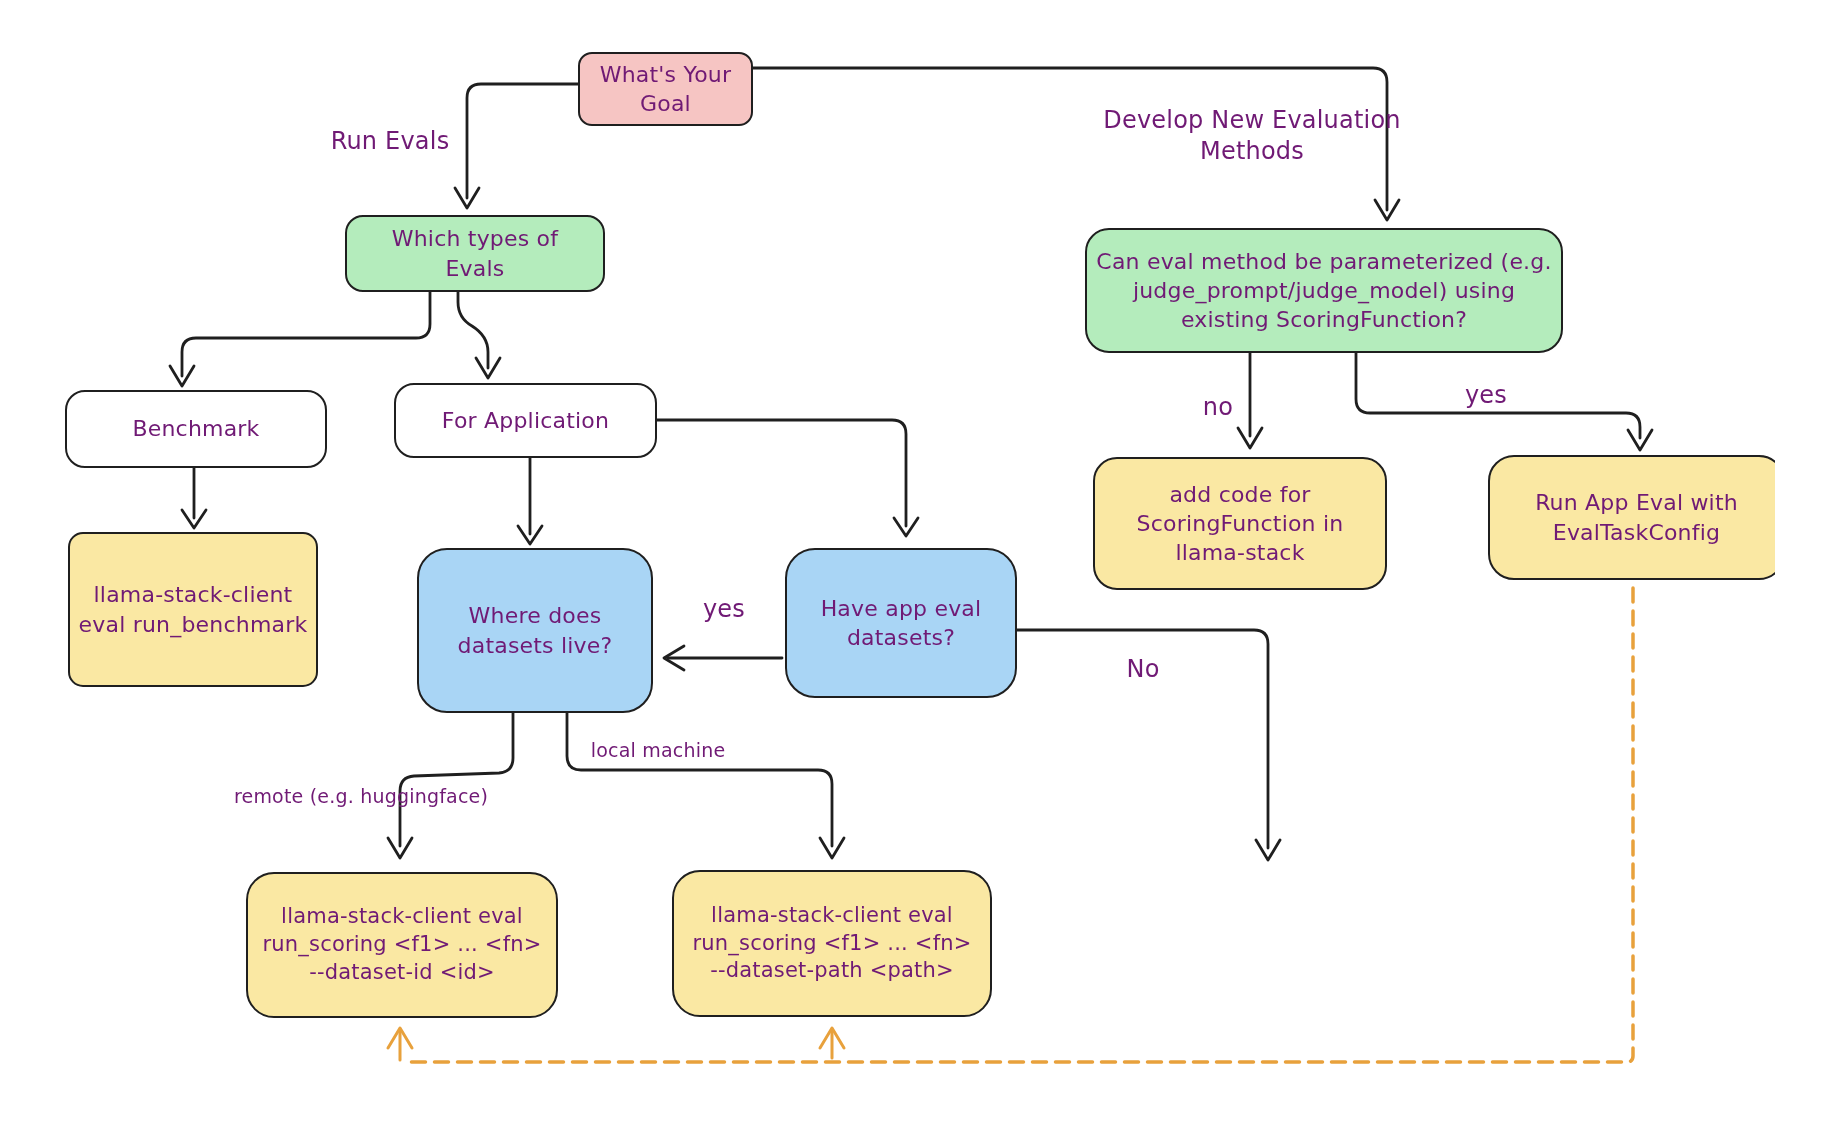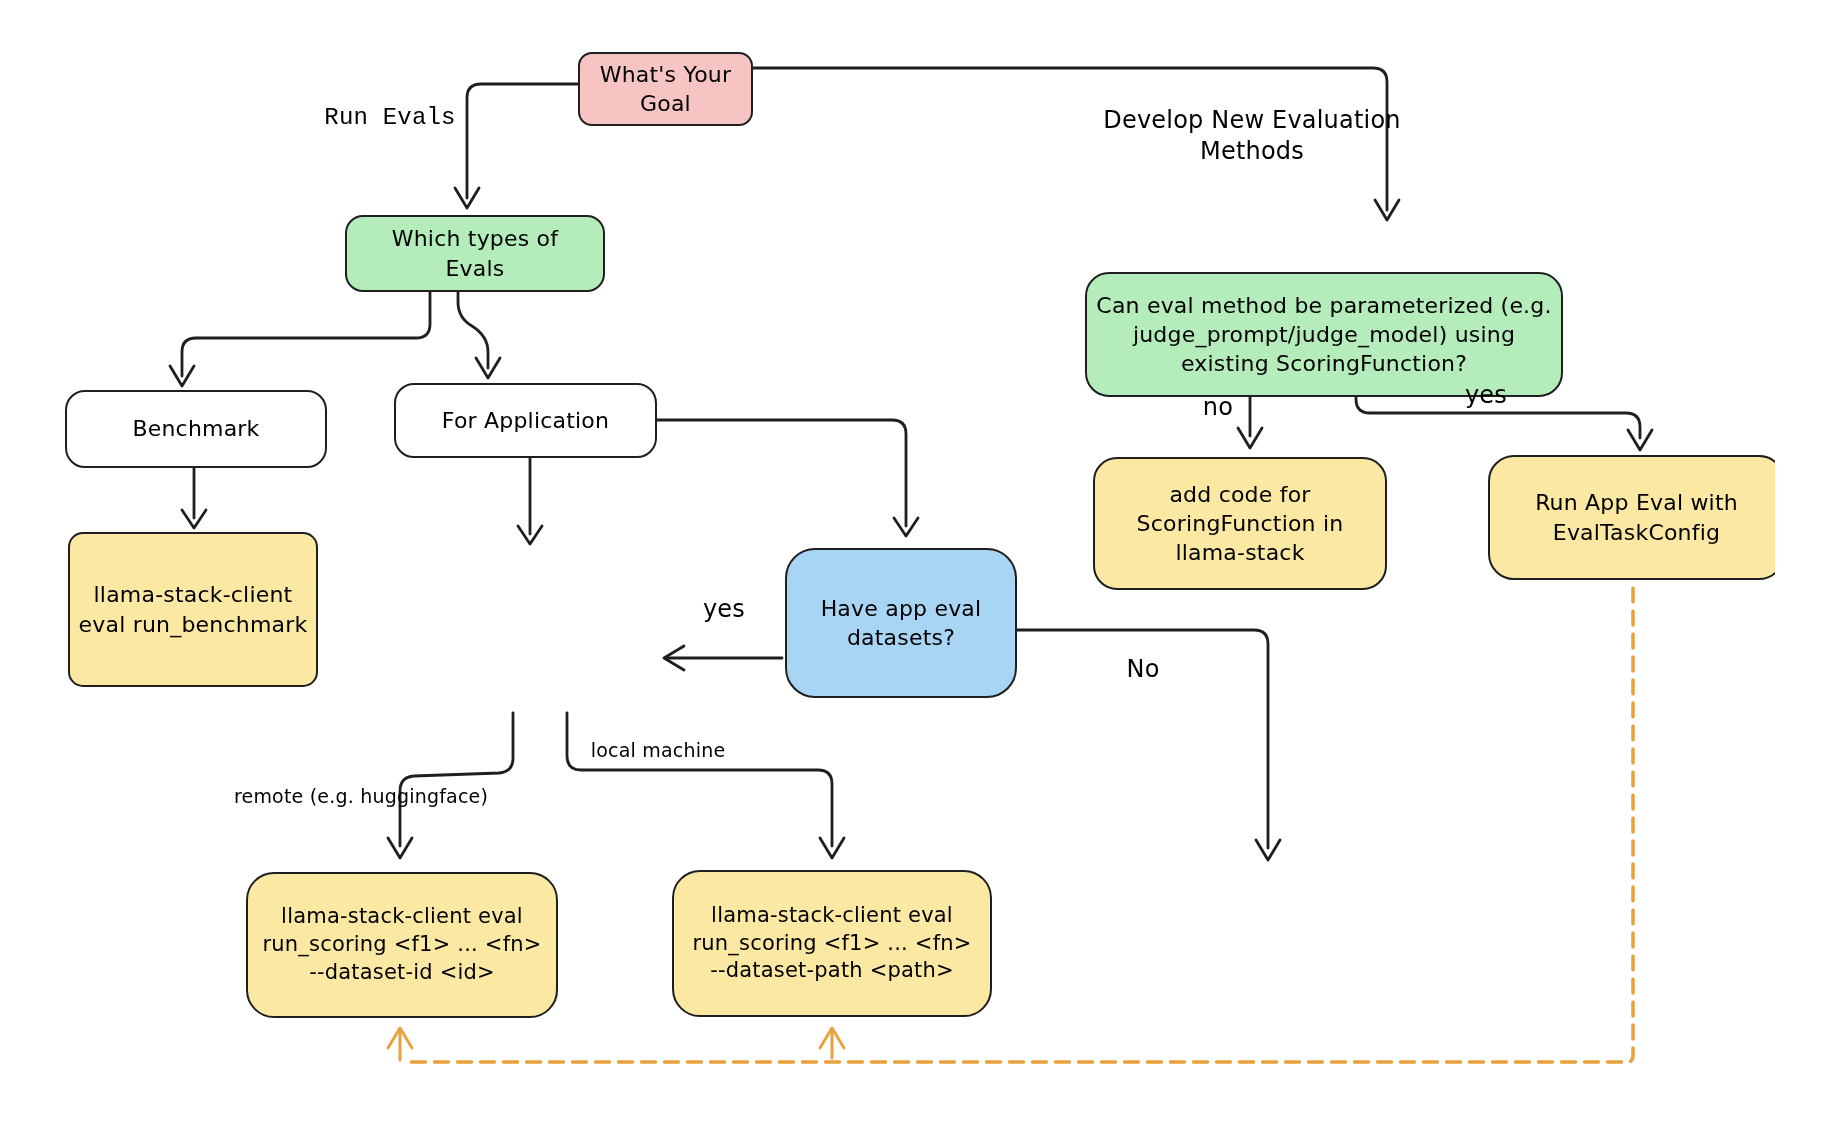--- a/index.html
+++ b/index.html
@@ -2,21 +2,21 @@
 <html><head>
 <meta charset="utf-8">
 <style>
   html, body { margin: 0; padding: 0; background: #ffffff; }
   #canvas {
     position: relative;
     width: 1775px;
     height: 1124px;
     background: #ffffff;
     font-family: "DejaVu Sans", "Liberation Sans", sans-serif;
-    color: #000000;
+    color: #701a75;
     overflow: hidden;
   }
   #edges { position: absolute; left: 0; top: 0; width: 1840px; height: 1124px; z-index: 1; }
   .node {
     position: absolute;
     z-index: 2;
     display: flex;
     align-items: center;
     justify-content: center;
     text-align: center;
@@ -102,52 +102,54 @@
       <path stroke-width="3" d="M 820 1048 L 832 1028 L 844 1048"></path>
     </g>
   </svg>
 
   <div class="node pink" style="left:578px; top:52px;  width:175px; height:74px;">What's Your
 Goal</div>
 
   <div class="node green" style="left:345px; top:215px; width:260px; height:77px;">Which types of
 Evals</div>
 
-  <div class="node green" style="left:1085px; top:228px; width:478px; height:125px; border-radius:24px;margin-top:44px;">Can eval method be parameterized (e.g.
+  <div class="node green" style="left:1085px; top:228px; width:478px; height:125px; border-radius:24px;">Can eval method be parameterized (e.g.
 judge_prompt/judge_model) using
 existing ScoringFunction?</div>
 
   <div class="node whitebx" style="left:65px; top:390px; width:262px; height:78px;">Benchmark</div>
 
   <div class="node whitebx" style="left:394px; top:383px; width:263px; height:75px;">For Application</div>
 
   <div class="node yellow" style="left:68px; top:532px; width:250px; height:155px;border-radius:15px;">llama-stack-client
 eval run_benchmark</div>
 
+  <div class="node blue" style="left:417px; top:548px; width:236px; height:165px;">Where does
+datasets live?</div>
 
   <div class="node blue" style="left:785px; top:548px; width:232px; height:150px;">Have app eval
 datasets?</div>
 
   <div class="node yellow" style="left:1093px; top:457px; width:294px; height:133px; border-radius:24px;">add code for
 ScoringFunction in
 llama-stack</div>
 
   <div class="node yellow" style="left:1488px; top:455px; width:297px; height:125px;">Run App Eval with
 EvalTaskConfig</div>
 
   <div class="node yellow small" style="left:246px; top:872px; width:312px; height:146px; border-radius:28px;">llama-stack-client eval
 run_scoring &lt;f1&gt; ... &lt;fn&gt;
 --dataset-id &lt;id&gt;</div>
 
   <div class="node yellow small" style="left:672px; top:870px; width:320px; height:147px; border-radius:28px;">llama-stack-client eval
 run_scoring &lt;f1&gt; ... &lt;fn&gt;
 --dataset-path &lt;path&gt;</div>
 
 
-  <div class="elabel" style="left:390px; top:118px;font-family:Liberation Mono, monospace;">Run Evals</div>
+  <div class="elabel" style="left:390px; top:142px;">Run Evals</div>
 
   <div class="elabel" style="left:1252px; top:136px;">Develop New Evaluation
 Methods</div>
 
   <div class="elabel" style="left:1218px; top:408px;">no</div>
 
   <div class="elabel" style="left:1486px; top:396px;">yes</div>
 
   <div class="elabel" style="left:724px; top:610px;">yes</div>
 

